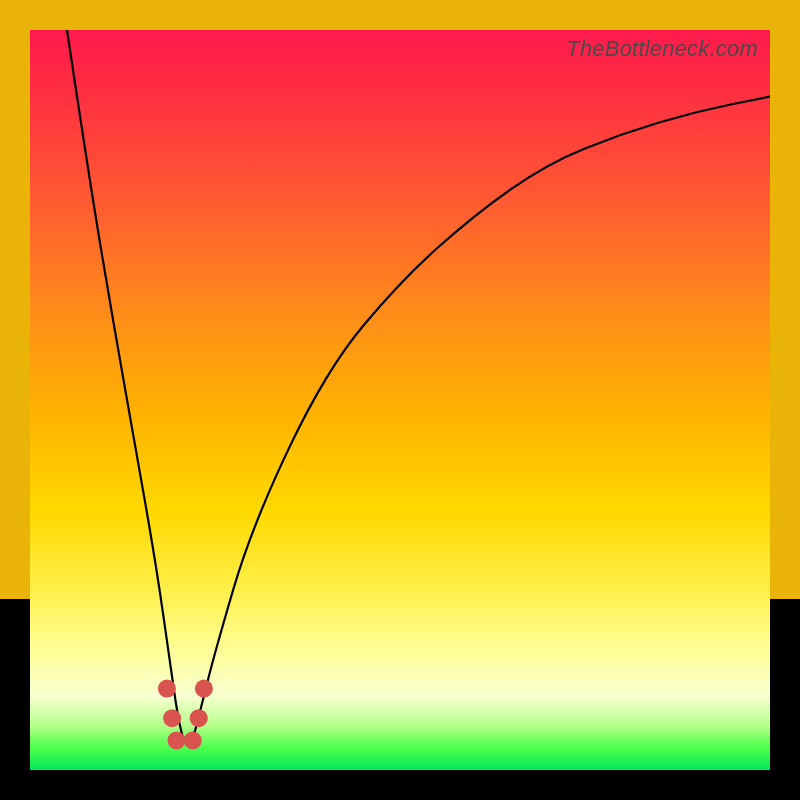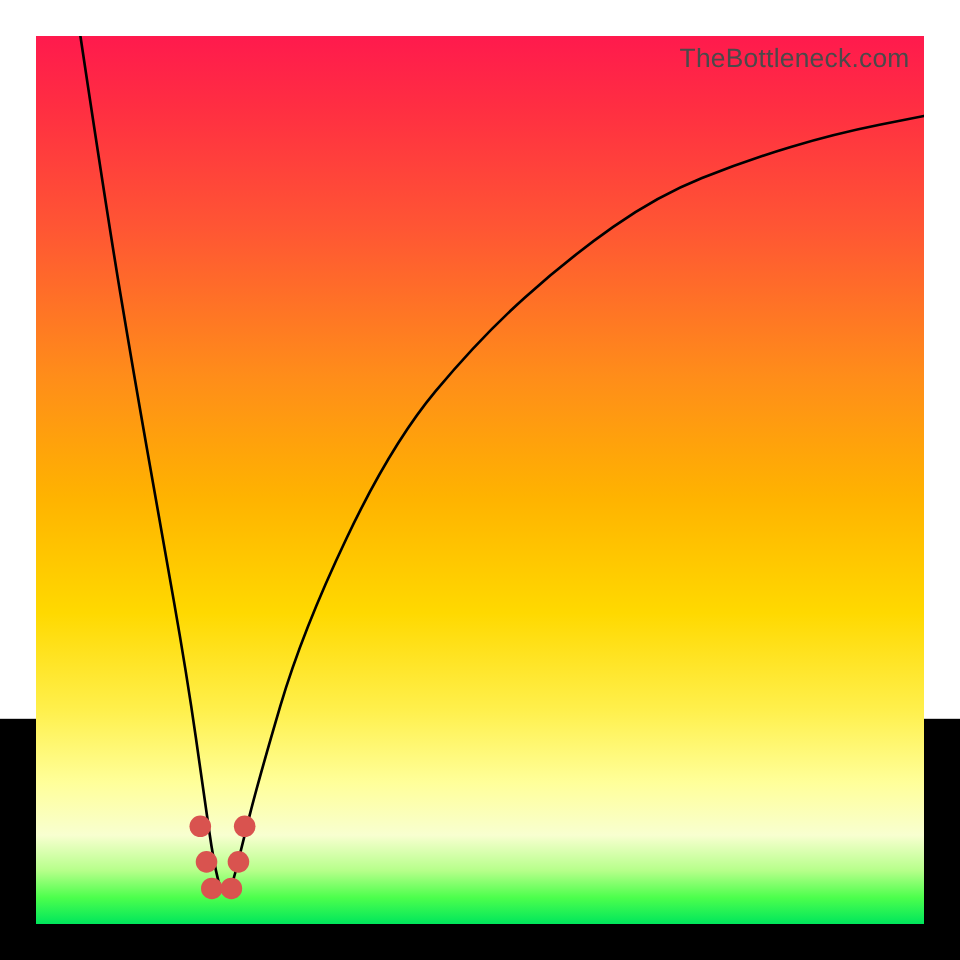--- a/index.html
+++ b/index.html
@@ -8,21 +8,22 @@
     width: 800px;
     height: 800px;
     background: #000;
     font-family: Arial, Helvetica, sans-serif;
     overflow: hidden;
   }
   .stage {
     position: relative;
     width: 800px;
     height: 599px;
-    background: #ffffff;
+    background: #eab308;
+    font-style: italic;
   }
   
   .panel {
     position: absolute;
     left: 30px;
     top: 30px;
     width: 740px;
     height: 740px;
     
     background: linear-gradient(

